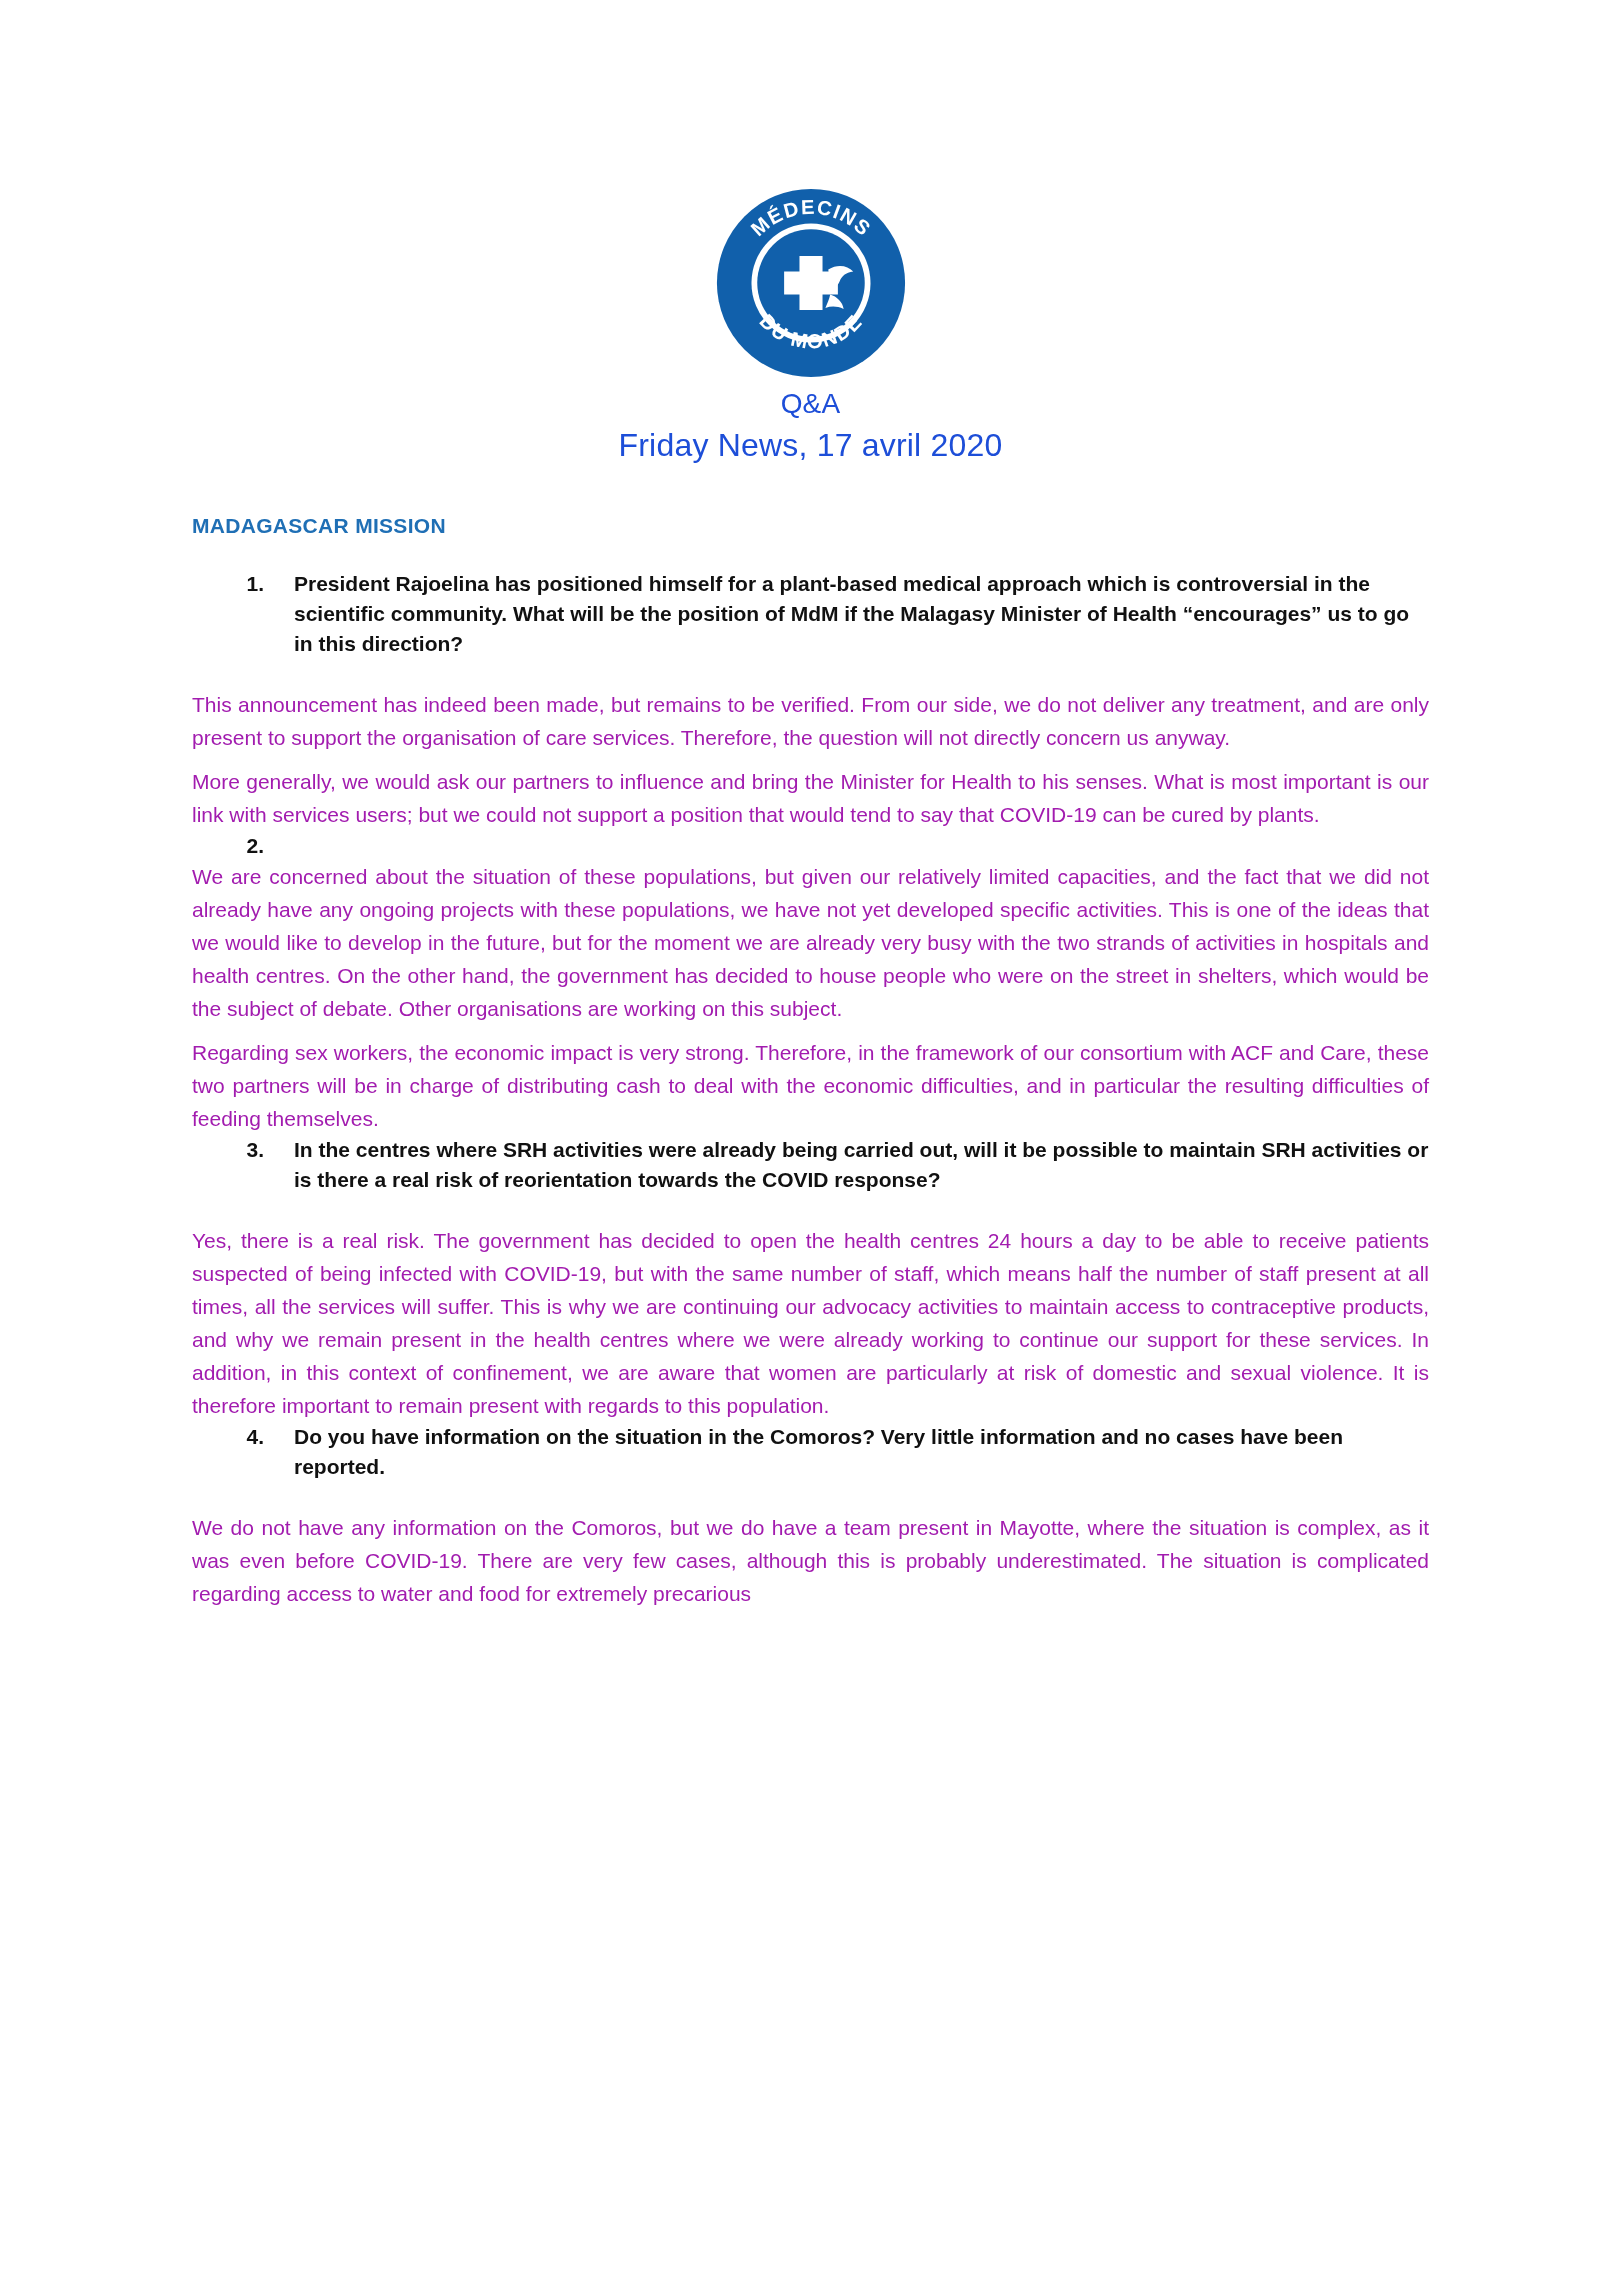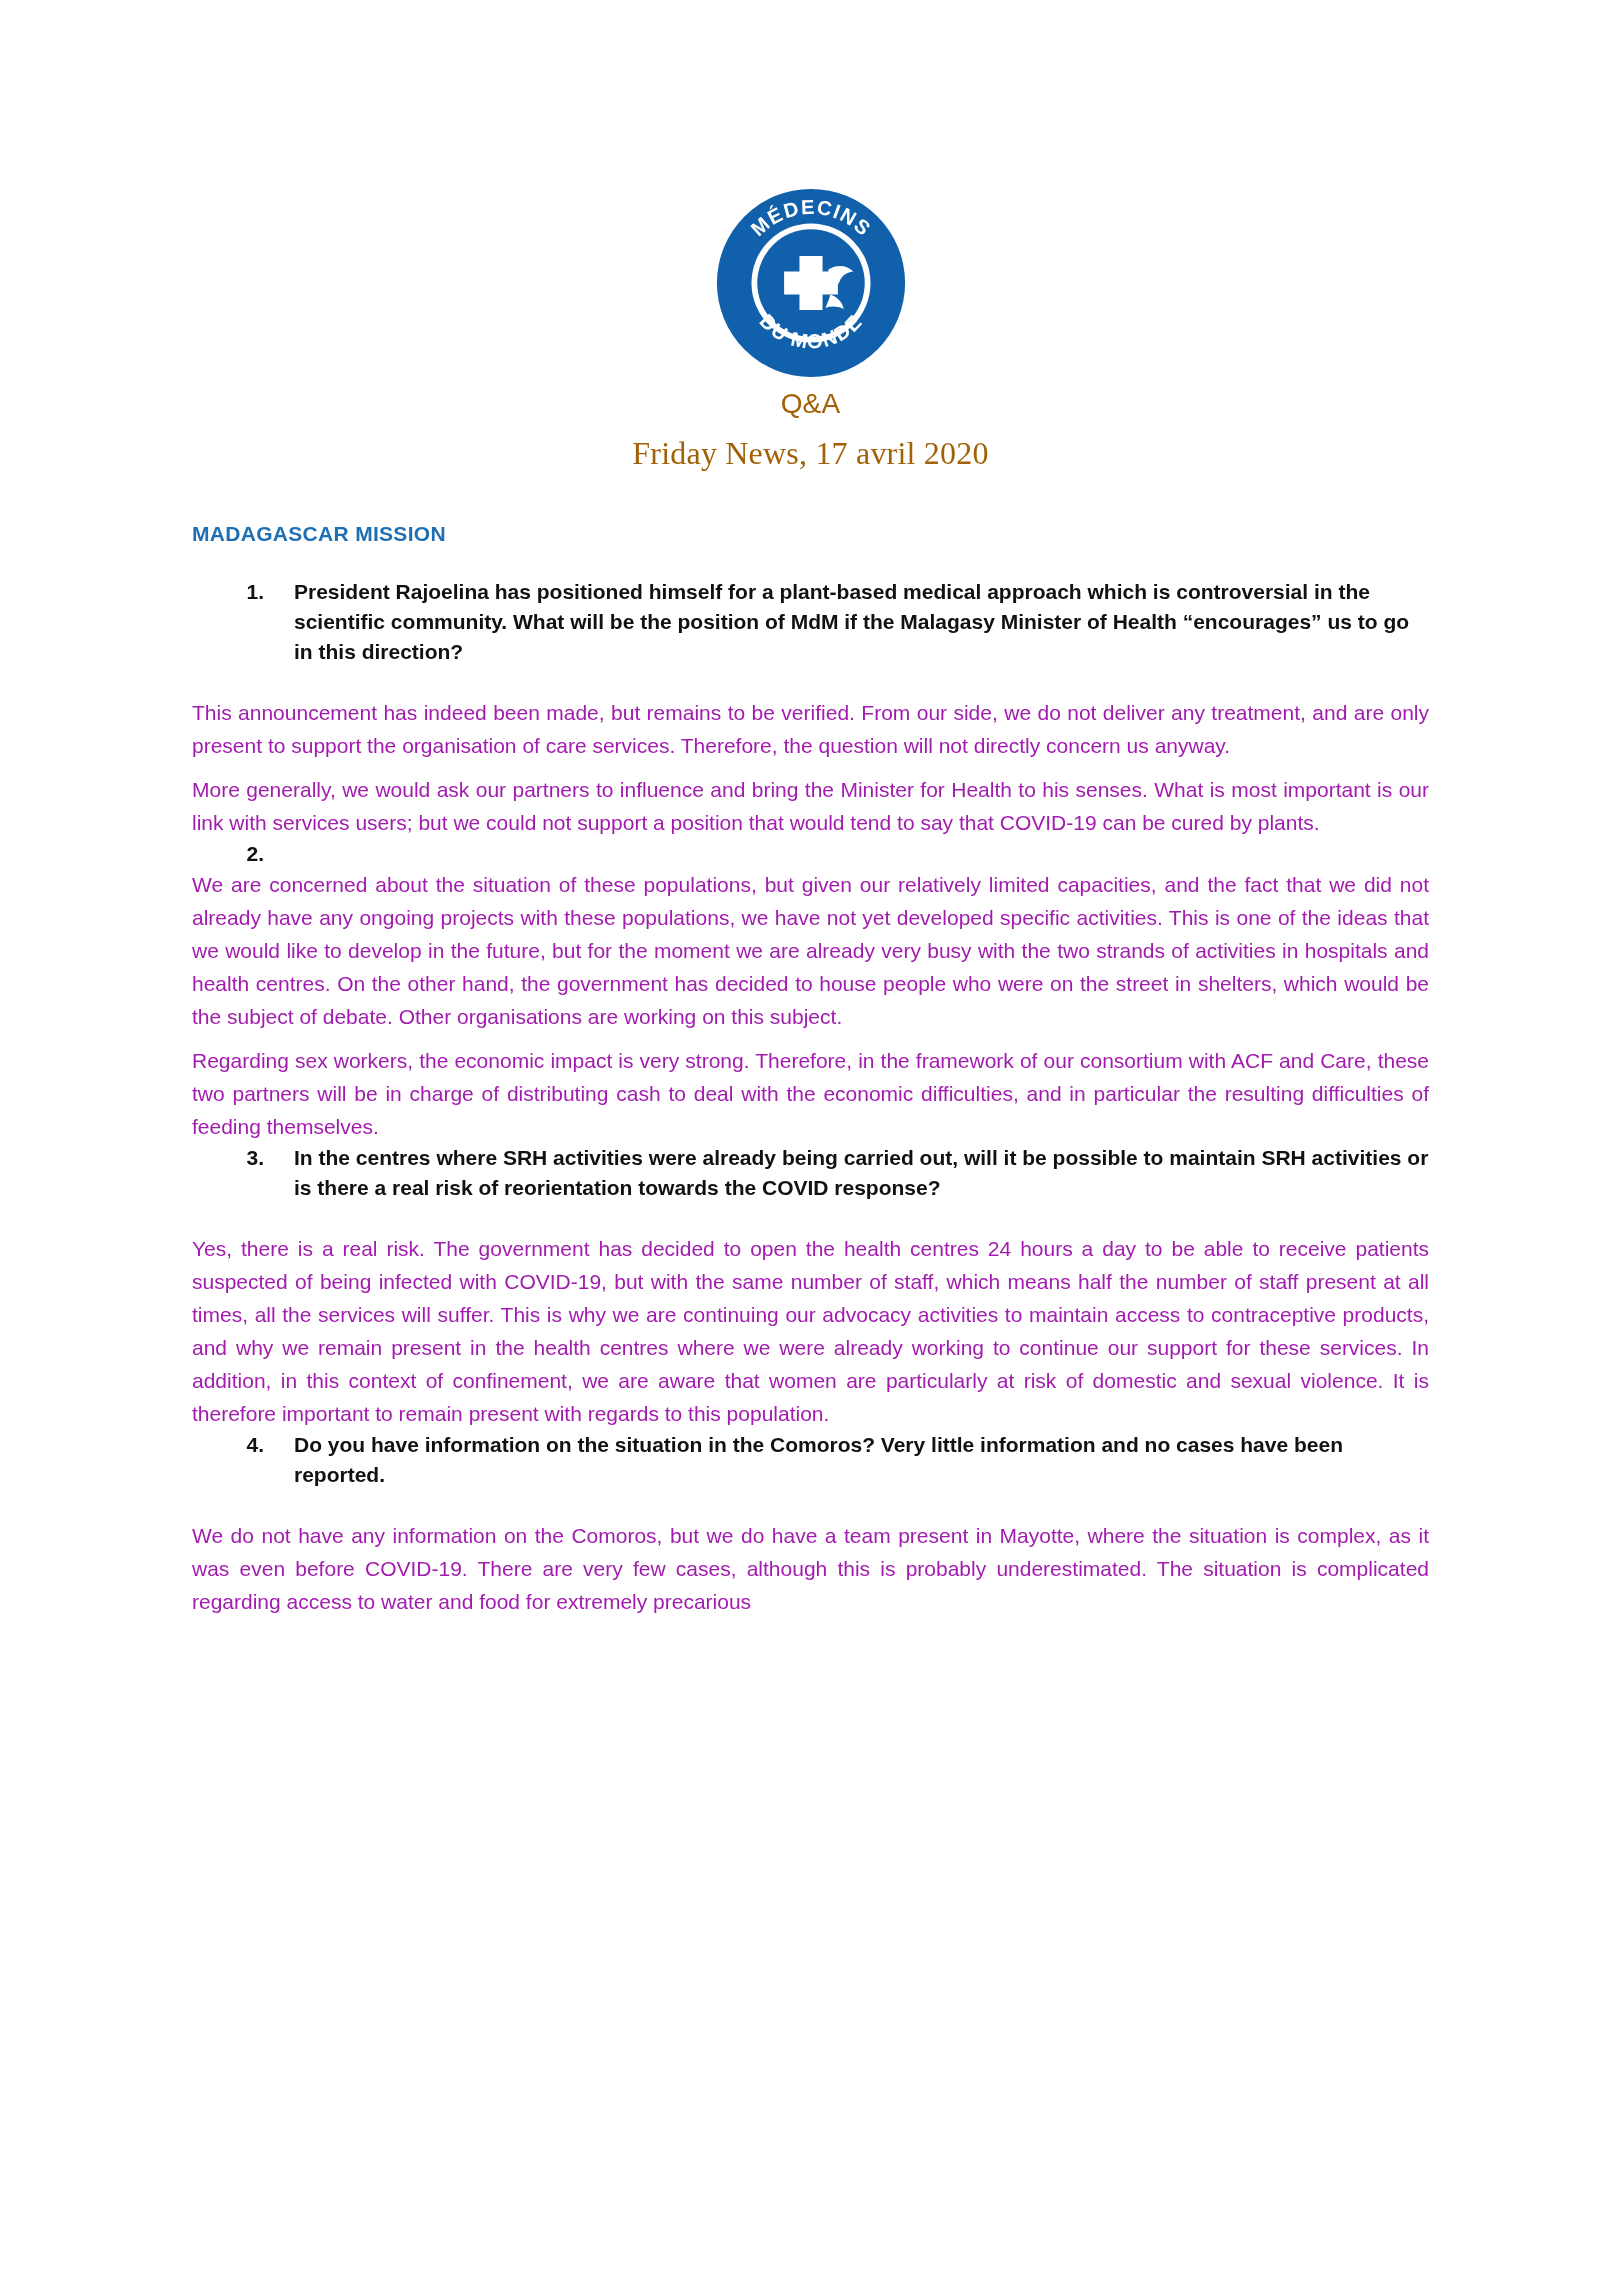--- a/index.html
+++ b/index.html
@@ -32,33 +32,32 @@
   }
   .logo {
     width: 192px;
     height: 192px;
     position: relative;
   }
 
   
   .title-block {
     text-align: center;
-    color: #a16207;
+    color: #1d4ed8;
   }
   .qa-line {
     font-size: 28px;
     line-height: 37px;
     letter-spacing: 0.2px;
   }
   .date-line {
     font-size: 32px;
     line-height: 43px;
-    margin-top: 10px;
+    margin-top: 2px;
     letter-spacing: 0.2px;
-    font-family: Liberation Serif, serif;
   }
 
   
   .section-heading {
     margin-top: 47px;
     margin-bottom: 31px;
     color: #1f6fb5;
     font-weight: bold;
     font-size: 21px;
     letter-spacing: 0.3px;

